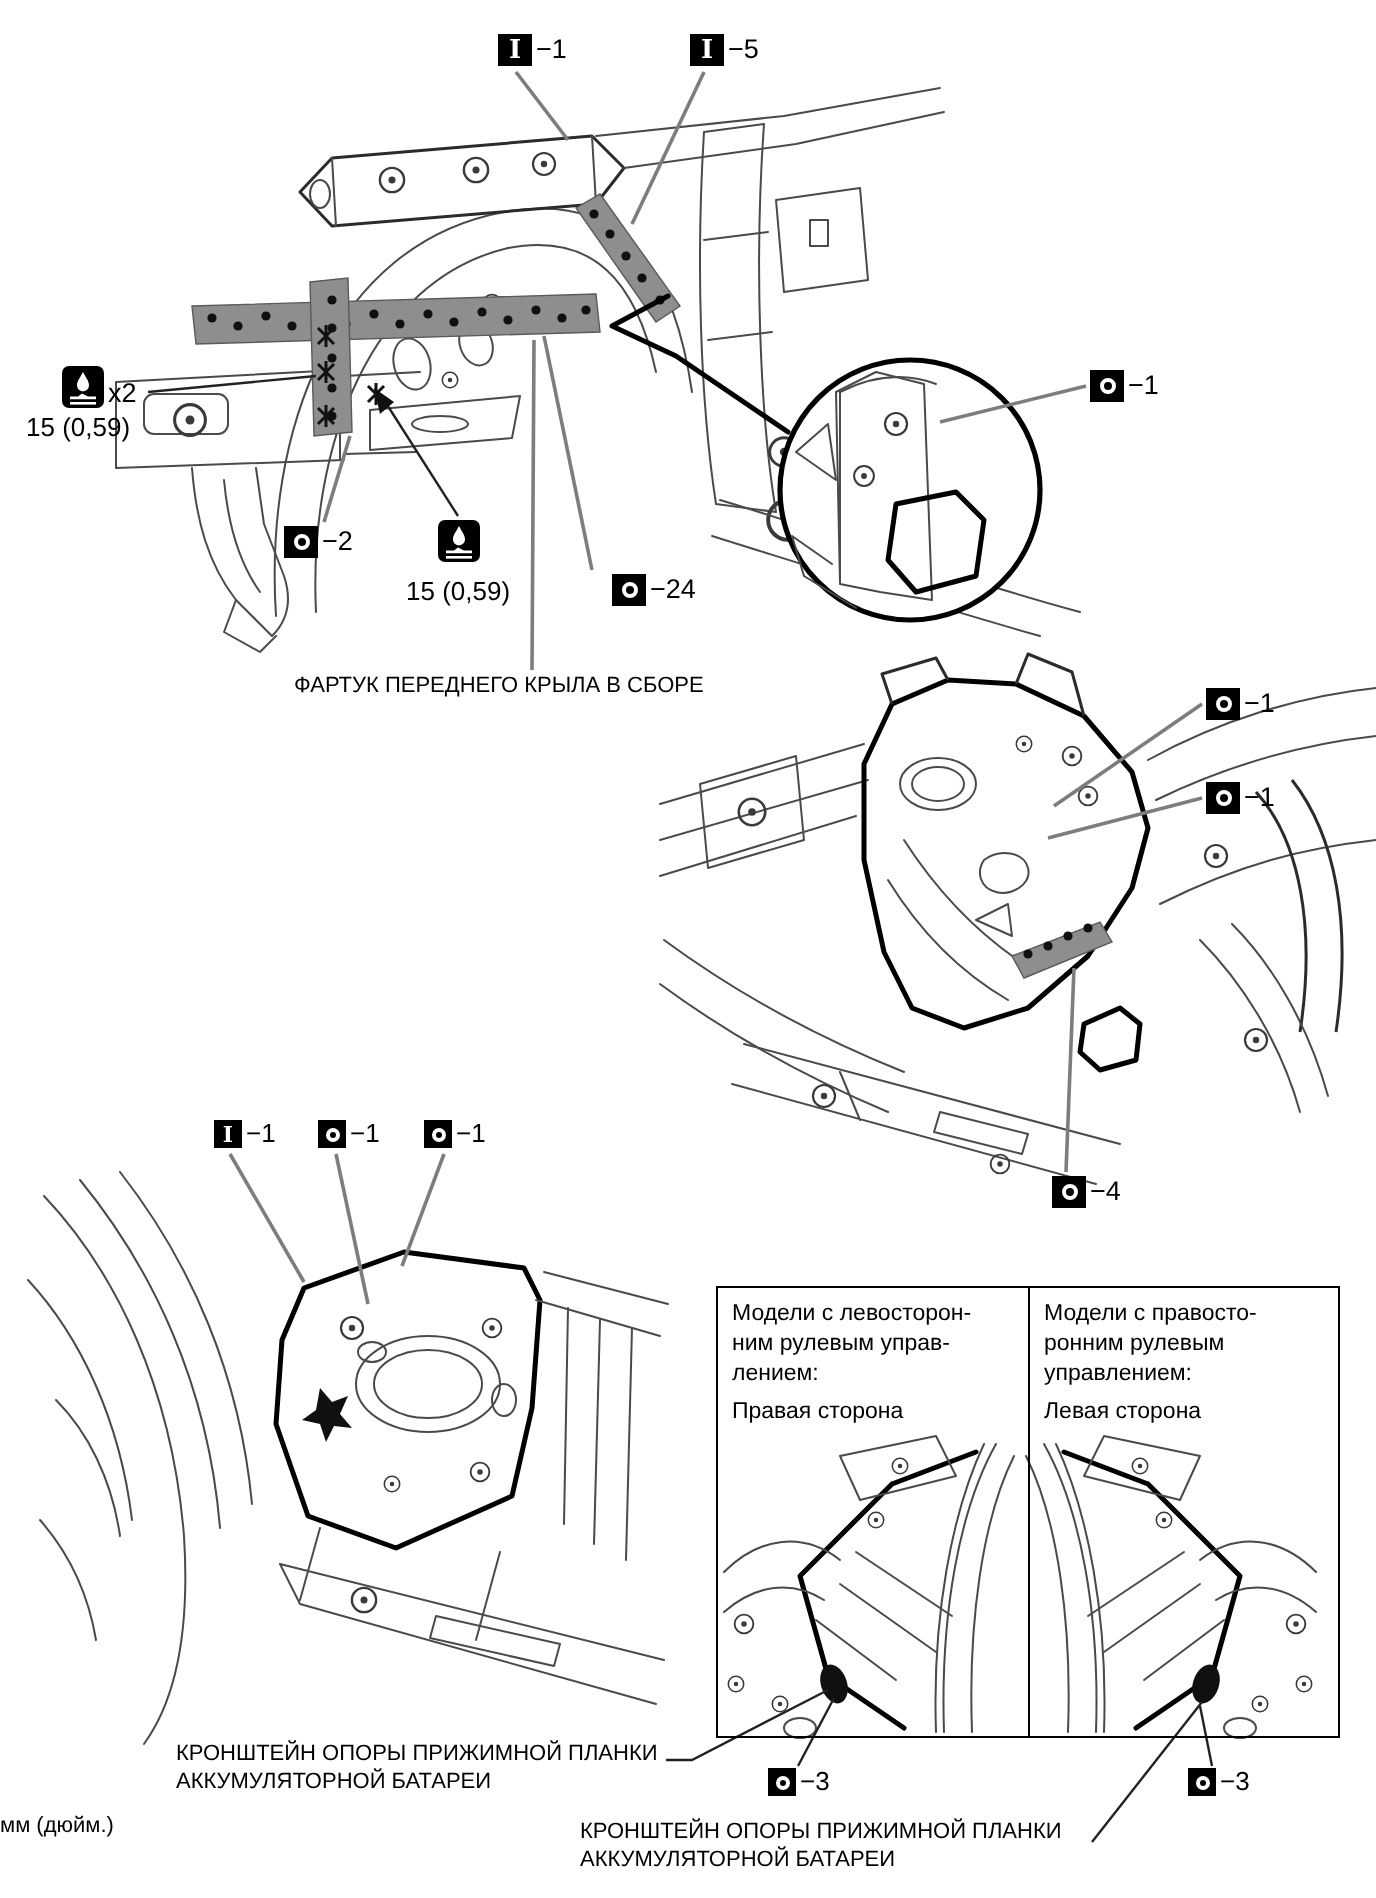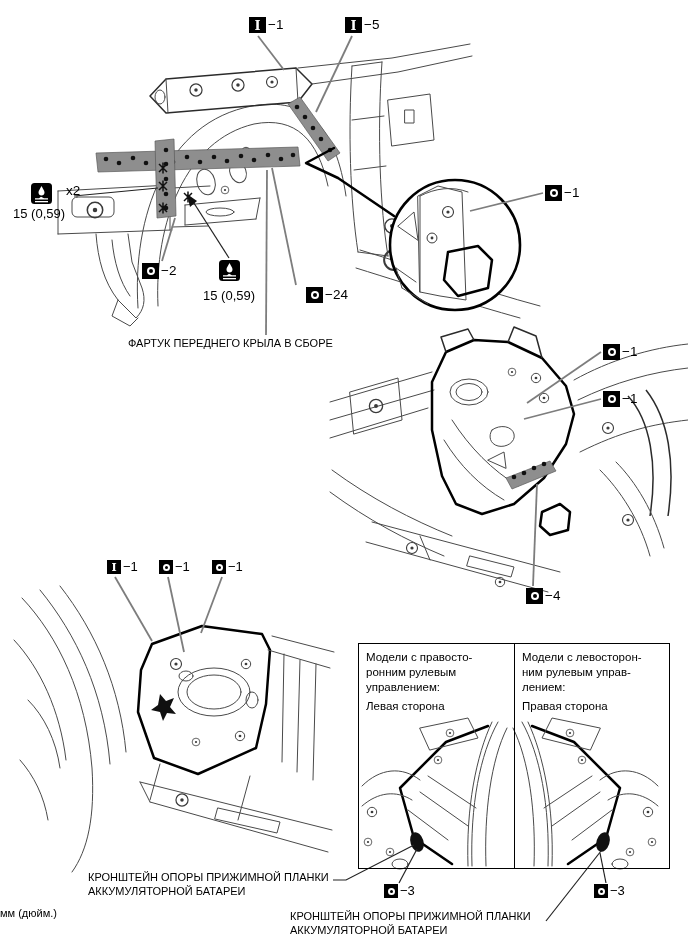--- a/index.html
+++ b/index.html
@@ -22,21 +22,21 @@
   .ci{width:17px;height:16px;background:#000;display:inline-flex;align-items:center;
       justify-content:center;flex:none}
   .ci-i span{color:#fff;font-family:"DejaVu Serif",serif;font-weight:bold;font-size:13px;line-height:1}
   .ring{width:8px;height:8px;border:2.2px solid #fff;border-radius:50%}
   .ct{font-size:13.5px;line-height:16px;padding-left:2px}
   .sm .ci{width:14px;height:14px}
   .sm .ci-i span{font-size:11px}
   .sm .ring{width:7px;height:7px;border-width:2px}
   .sm .ct{font-size:13px;line-height:14px}
 
-  .sealer{position:absolute;display:flex;align-items:flex-start;gap:14px;z-index:3}
+  .sealer{position:absolute;display:flex;align-items:flex-end;gap:2px;z-index:3}
   .sealer svg{display:block}
   .mult{font-size:13.5px}
   .val{position:absolute;font-size:13px;z-index:3;white-space:nowrap}
 
   .caption{position:absolute;font-size:11px;line-height:13.5px;z-index:3;white-space:nowrap}
 
   
   .cmp-table{position:absolute;left:358px;top:643px;width:312px;height:226px;
              border:1.8px solid #000;display:flex;z-index:2;background:transparent}
   .cmp-cell{width:50%;padding:6px 5px 0 7px;position:relative}
@@ -282,21 +282,21 @@
 <div class="sealer" style="left:219px;top:260px">
   <svg width="21" height="21" viewBox="0 0 21 21">
     <rect x="0" y="0" width="21" height="21" rx="3.5" fill="#000"></rect>
     <path d="M10.5,3 C9,6 7.5,7.5 7.5,9.6 C7.5,11.3 8.8,12.6 10.5,12.6 C12.2,12.6 13.5,11.3 13.5,9.6 C13.5,7.5 12,6 10.5,3 Z" fill="#fff"></path>
     <path d="M4,15.2 L8,15.2 L10,13.8 L13,15.2 L17,15.2 L17,16.6 L4,16.6 Z" fill="#fff"></path>
     <rect x="4" y="18" width="13" height="1.3" fill="#fff"></rect>
   </svg>
 </div>
 <div class="val" style="left:203px;top:288px">15 (0,59)</div>
 
-<div class="caption" style="left:128px;top:337px">ФАРТУК ПЕРЕДНЕГО КРЫЛА В СБОРЕ</div>
+<div class="caption" style="left:147px;top:337px">ФАРТУК ПЕРЕДНЕГО КРЫЛА В СБОРЕ</div>
 
 <div class="callout" style="left:603px;top:344px">
   <span class="ci ci-o">
       <span class="ring"></span>
     </span>
   <span class="ct">−1</span>
 </div>
 <div class="callout" style="left:603px;top:391px">
   <span class="ci ci-o">
       <span class="ring"></span>
@@ -323,36 +323,36 @@
   <span class="ct">−1</span>
 </div>
 <div class="callout sm" style="left:212px;top:560px">
   <span class="ci ci-o">
       <span class="ring"></span>
     </span>
   <span class="ct">−1</span>
 </div>
 
 <div class="cmp-table">
+  <div class="cmp-cell">
+    <div class="hdr">
+      <div>Модели с левосторон-</div>
+      <div>ним рулевым управ-</div>
+      <div>лением:</div>
+    </div>
+    <div class="side">Правая сторона</div>
+  </div>
   <div class="cmp-cell">
     <div class="hdr">
       <div>Модели с правосто-</div>
       <div>ронним рулевым</div>
       <div>управлением:</div>
     </div>
     <div class="side">Левая сторона</div>
   </div>
-  <div class="cmp-cell">
-    <div class="hdr">
-      <div>Модели с левосторон-</div>
-      <div>ним рулевым управ-</div>
-      <div>лением:</div>
-    </div>
-    <div class="side">Правая сторона</div>
-  </div>
 </div>
 
 <div class="callout sm" style="left:384px;top:884px">
   <span class="ci ci-o">
       <span class="ring"></span>
     </span>
   <span class="ct">−3</span>
 </div>
 <div class="callout sm" style="left:594px;top:884px">
   <span class="ci ci-o">

